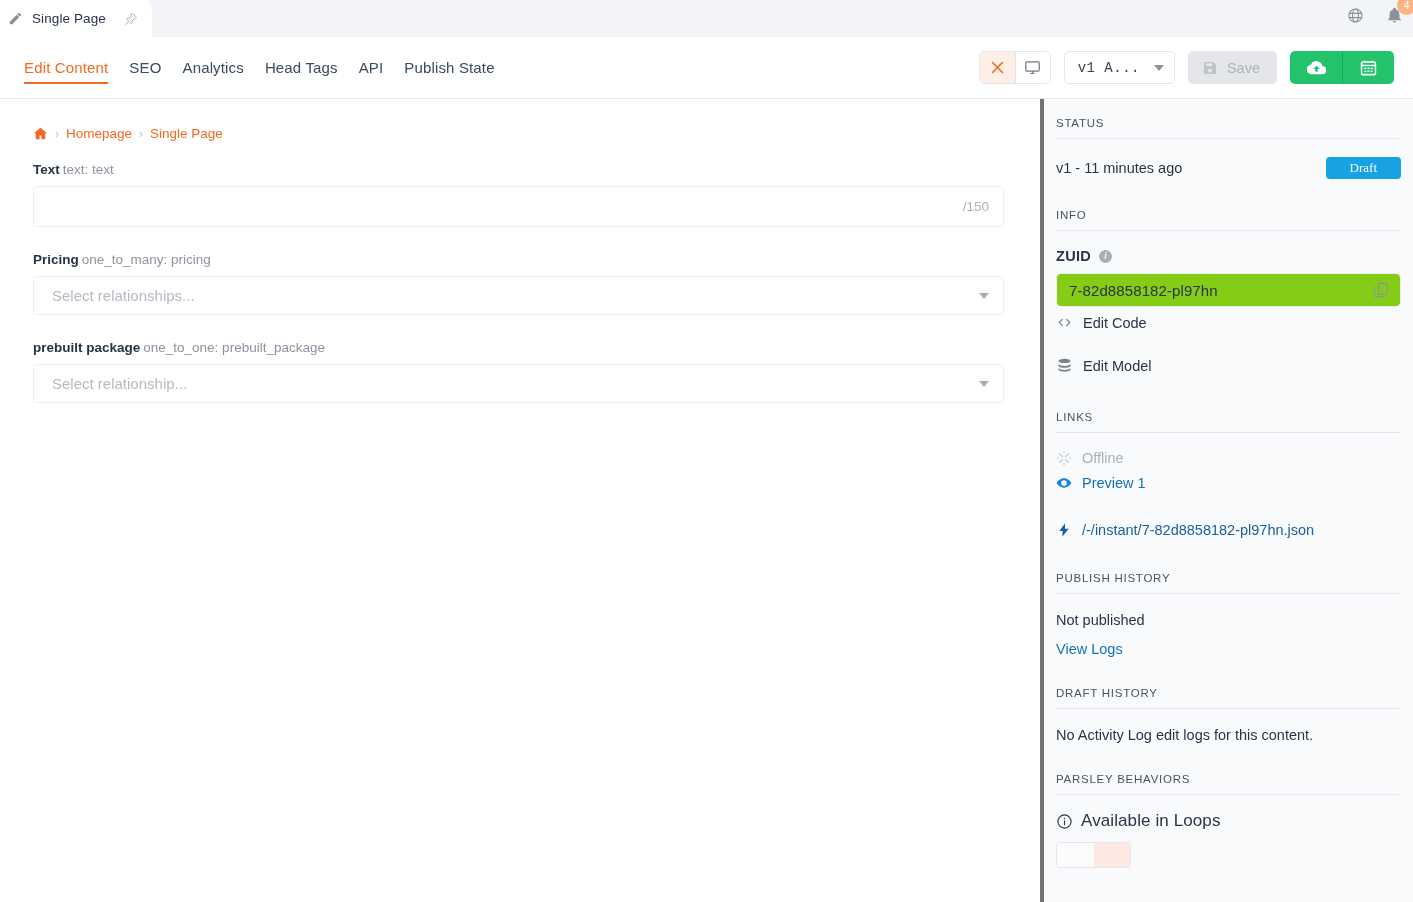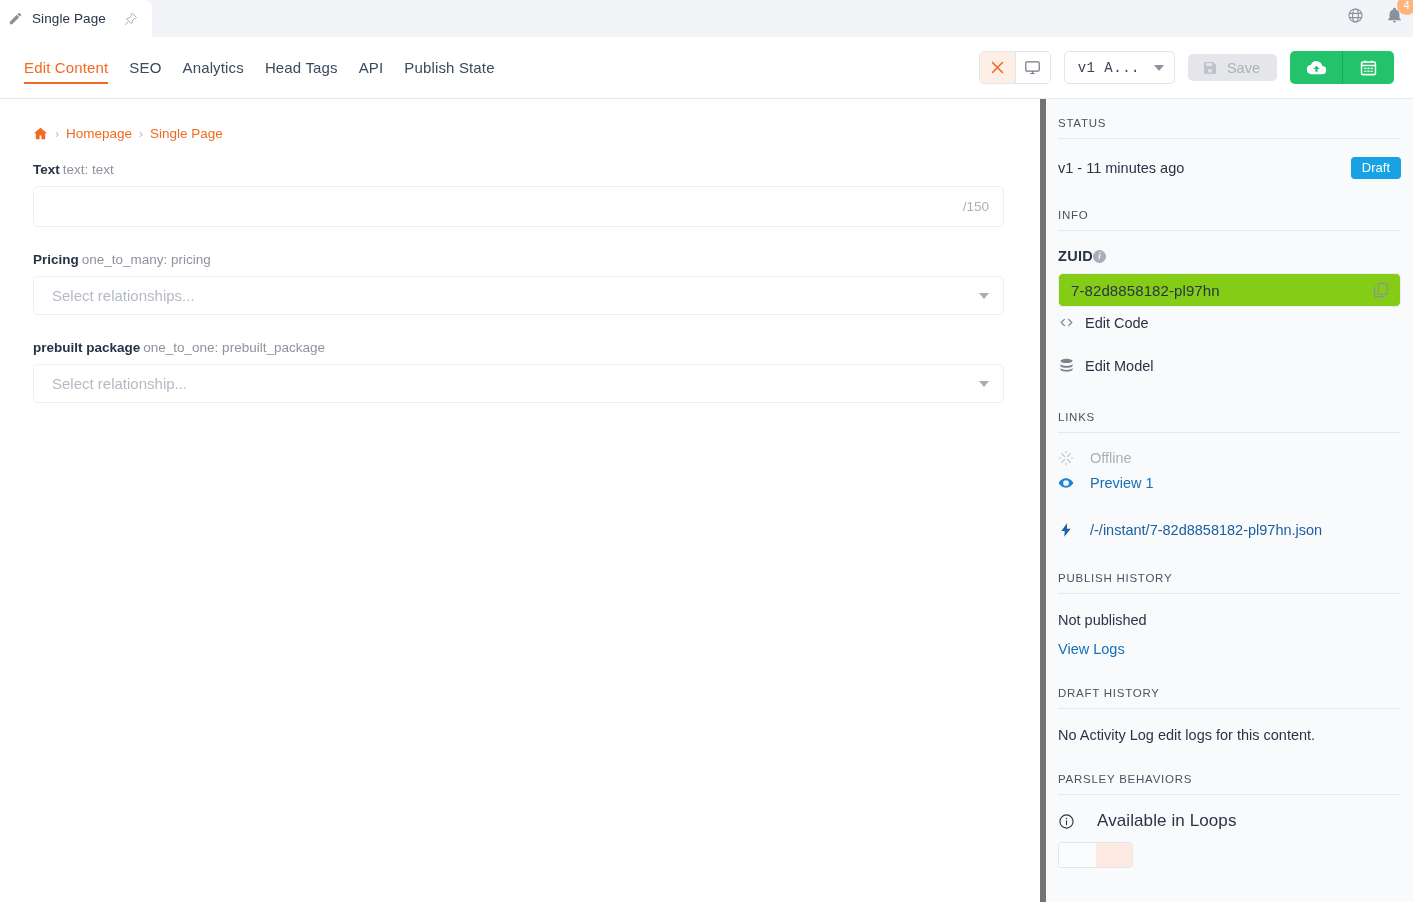--- a/index.html
+++ b/index.html
@@ -123,21 +123,21 @@
   .verselect .vlabel {
     font-family: "Liberation Mono", monospace;
     font-size: 14px;
     color: #3b4557;
     letter-spacing: .5px;
   }
   .caret { width: 0; height: 0; border-left: 5.5px solid transparent; border-right: 5.5px solid transparent; border-top: 6px solid #8d939e; margin-left: auto; }
 
   .save-btn {
     display: flex; align-items: center; gap: 9px;
-    height: 27px;
+    height: 33px;
     background: #e4e6e9;
     border: none;
     border-radius: 5px;
     padding: 0 17px 0 14px;
     color: #adb2ba;
     font-size: 14.5px;
     font-family: "Liberation Sans", sans-serif;
     cursor: default;
   }
   .save-btn svg { width: 16px; height: 16px; color: #bfc3ca; }
@@ -201,21 +201,21 @@
     border-left: 5.5px solid transparent;
     border-right: 5.5px solid transparent;
     border-top: 6px solid #a8aeb8;
   }
 
   
   .sidebar {
     width: 373px;
     flex: 0 0 373px;
     background: #f9fafc;
-    border-left: 6px solid #737373;
+    border-left: 4px solid #737373;
     padding: 18px 12px 0 12px;
     overflow: hidden;
   }
   .sec-head {
     font-size: 11.5px;
     letter-spacing: .75px;
     color: #4a5260;
     padding: 0 0 9px 0;
     border-bottom: 1px solid #e6e8ec;
     margin-bottom: 0;
@@ -226,25 +226,26 @@
     display: flex; align-items: center;
     padding: 18px 0 0 0;
   }
   .status-text { font-size: 14.5px; color: #2b3445; }
   .badge {
     margin-left: auto;
     background: #17a2e3;
     color: #fff;
     font-size: 13px;
     border-radius: 4px;
-    padding: 4px 11px 5px;
+    padding: 4px 24px 5px;
     line-height: 1;
-  }
-
-  .zuid-label { display: flex; align-items: center; padding-top: 17px; }
+    font-family: Liberation Serif, serif;
+  }
+
+  .zuid-label { display: flex; align-items: center; gap: 8px; padding-top: 17px; }
   .zuid-label .txt { font-size: 14.5px; font-weight: bold; color: #283346; letter-spacing: .3px; }
   .info-dot {
     width: 13px; height: 13px; border-radius: 50%;
     background: #a9aeb8; color: #f5f6f8;
     font-size: 9px; line-height: 13px; text-align: center;
     font-style: italic; font-weight: bold;
   }
   .zuid-box {
     margin-top: 9px;
     height: 34px;
@@ -261,33 +262,33 @@
     display: flex; align-items: center; gap: 10px;
     height: 31px;
     font-size: 14.5px;
     color: #2b3445;
     cursor: pointer;
   }
   .side-link svg { width: 17px; height: 17px; color: #7b828e; flex: 0 0 17px; }
   .side-link.mt { margin-top: 12px; }
 
   .links-list { padding-top: 12px; }
-  .link-row { display: flex; align-items: center; gap: 16px; height: 25px; font-size: 14.5px; cursor: pointer; }
+  .link-row { display: flex; align-items: center; gap: 10px; height: 25px; font-size: 14.5px; cursor: pointer; }
   .link-row svg { width: 16px; height: 16px; flex: 0 0 16px; }
   .link-row.offline { color: #aab0ba; cursor: default; }
   .link-row.offline svg { color: #c2c7ce; }
   .link-row.blue { color: #1570b8; }
   .link-row.blue svg { color: #1b86d6; }
   .link-row.blue.dark { color: #1a5fa0; margin-top: 22px; }
   .link-row.blue.dark svg { color: #1a5fa0; }
 
   .plain-text { font-size: 14.5px; color: #2b3445; padding-top: 18px; }
   .blue-link { font-size: 14.5px; color: #1570b8; padding-top: 13px; cursor: pointer; display: block; }
 
-  .loops-row { display: flex; align-items: center; gap: 22px; padding-top: 16px; }
+  .loops-row { display: flex; align-items: center; gap: 8px; padding-top: 16px; }
   .loops-row .circ { width: 17px; height: 17px; color: #2b3445; flex: 0 0 17px; }
   .loops-label { font-size: 17px; color: #2b3445; letter-spacing: .1px; }
 
   .toggle {
     margin-top: 11px;
     display: flex;
     width: 75px; height: 26px;
     border: 1px solid #e4e6ea;
     border-radius: 4px;
     overflow: hidden;

